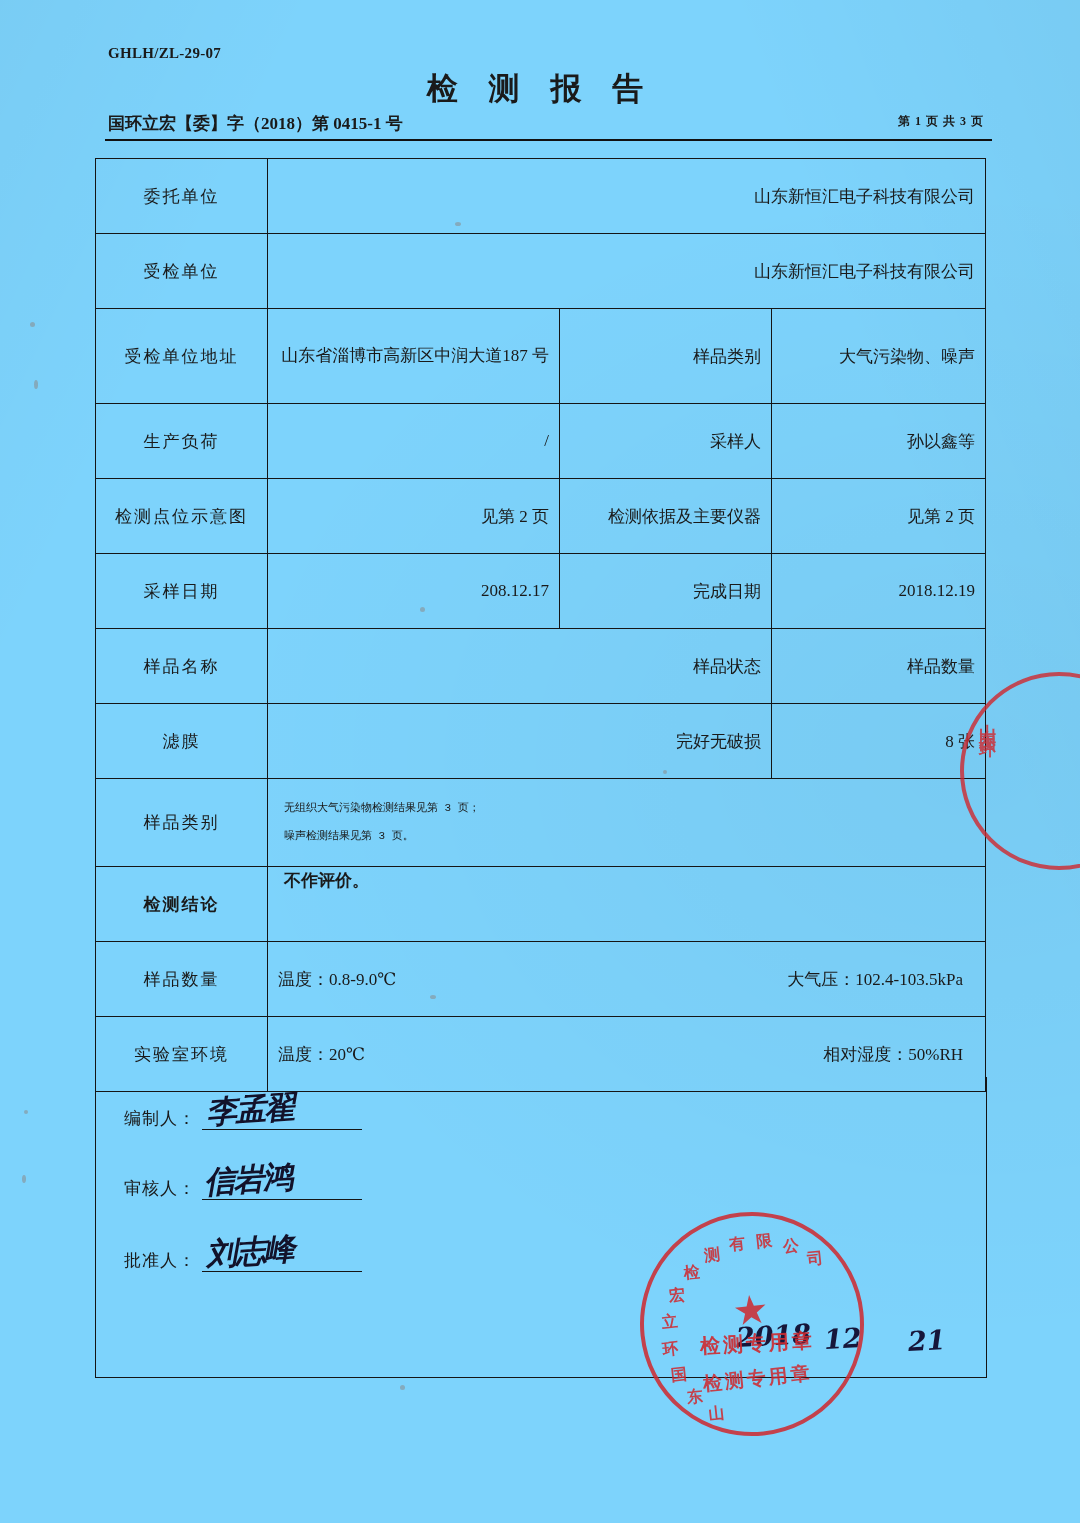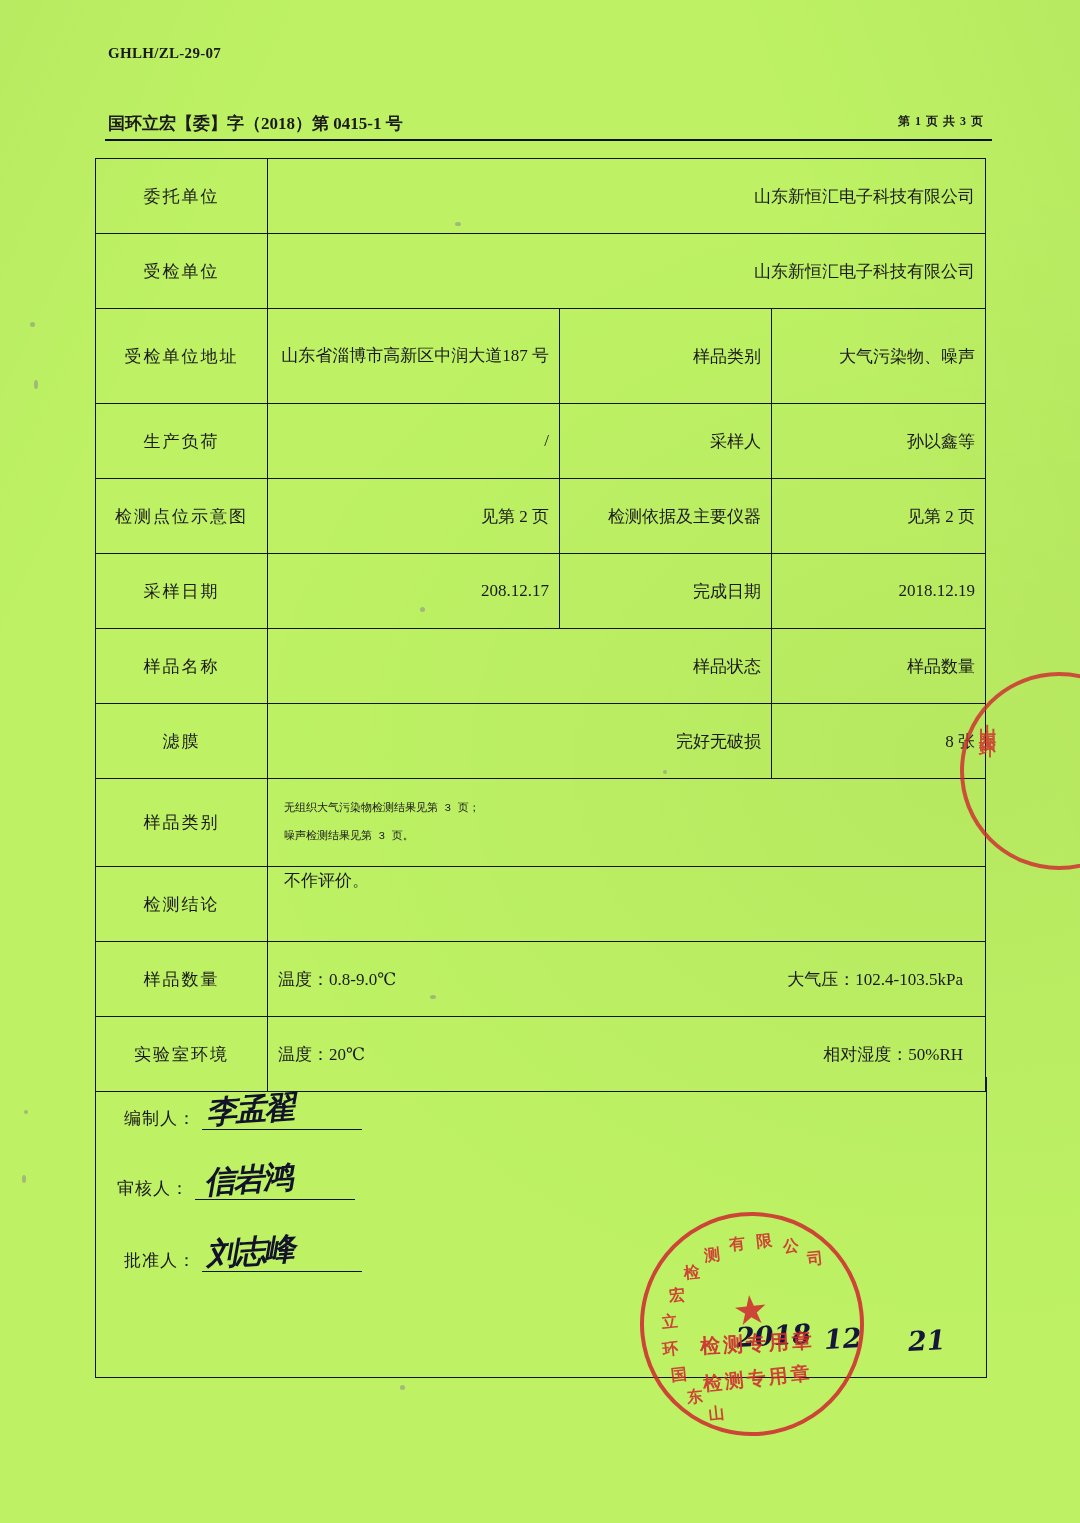--- a/index.html
+++ b/index.html
@@ -11,21 +11,21 @@
     width: 1080px;
     height: 1523px;
     position: relative;
     font-family: "Liberation Serif", "DejaVu Serif", serif;
     color: #1a1a1a;
     overflow: hidden;
   }
   .page {
     position: absolute;
     inset: 0;
-    background: #bef264;
+    background: #7dd3fc;
   }
   
   .scan-tint {
     position: absolute;
     inset: 0;
     background:
       linear-gradient(115deg, rgba(0,0,0,0.03) 0%, rgba(0,0,0,0) 18%),
       linear-gradient(250deg, rgba(0,0,0,0.035) 0%, rgba(0,0,0,0) 22%),
       radial-gradient(ellipse at 90% 50%, rgba(0,0,0,0.04) 0%, rgba(0,0,0,0) 55%);
     pointer-events: none;
@@ -99,20 +99,21 @@
   }
   .ctr { text-align: right; }
 
   td.tall-result {
     height: 318px;
     vertical-align: middle;
   }
   td.tall-concl {
     height: 150px;
     vertical-align: middle;
+    font-weight: bold;
   }
   .result-body {
     line-height: 2.5;
     font-size: 11px;
     padding-left: 6px;
     font-family: Liberation Mono, monospace;
   }
   .concl-body {
     font-size: 17px;
     padding-left: 6px;
@@ -266,20 +267,21 @@
     opacity: .55;
   }
 </style>
 </head>
 <body>
 
 <div class="page">
   <div class="scan-tint"></div>
 
   <div class="doc-code">GHLH/ZL-29-07</div>
+  <div class="title">检 测 报 告</div>
   <div class="doc-no">国环立宏【委】字（2018）第 0415-1 号</div>
   <div class="page-no">第 1 页  共 3 页</div>
   <div class="rule"></div>
 
   <table class="main">
     <colgroup>
       <col style="width:172px">
       <col style="width:292px">
       <col style="width:212px">
       <col style="width:214px">
@@ -362,21 +364,21 @@
       </tr>
     </tbody>
   </table>
 
   <div class="sign-block">
     <div class="sign-row" style="left:28px; top:30px;">
       <span>编制人：</span><span class="line"></span>
     </div>
     <div class="hand" style="left:110px; top:12px;">李孟翟</div>
 
-    <div class="sign-row" style="left:21px; top:100px;">
+    <div class="sign-row" style="left:28px; top:100px;">
       <span>审核人：</span><span class="line"></span>
     </div>
     <div class="hand" style="left:108px; top:82px;">信岩鸿</div>
 
     <div class="sign-row" style="left:28px; top:172px;">
       <span>批准人：</span><span class="line"></span>
     </div>
     <div class="hand" style="left:110px; top:154px;">刘志峰</div>
 
     <div class="date-hand" style="left:640px; top:243px;">2018</div>

